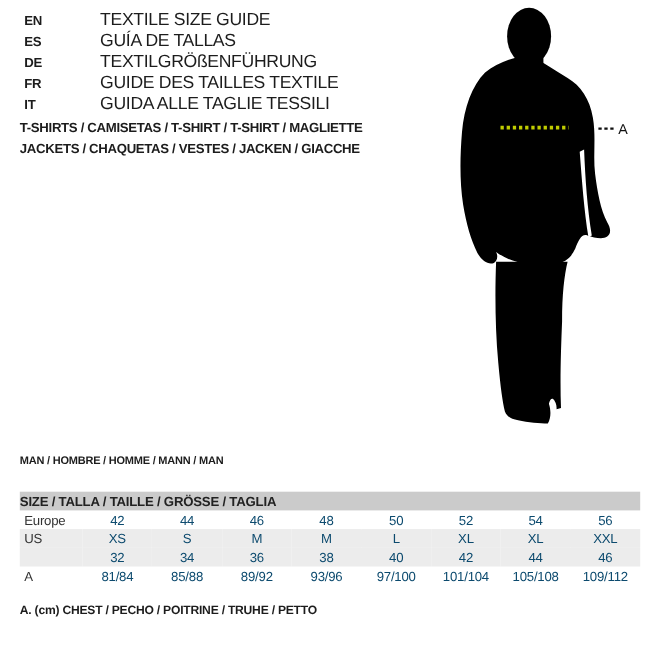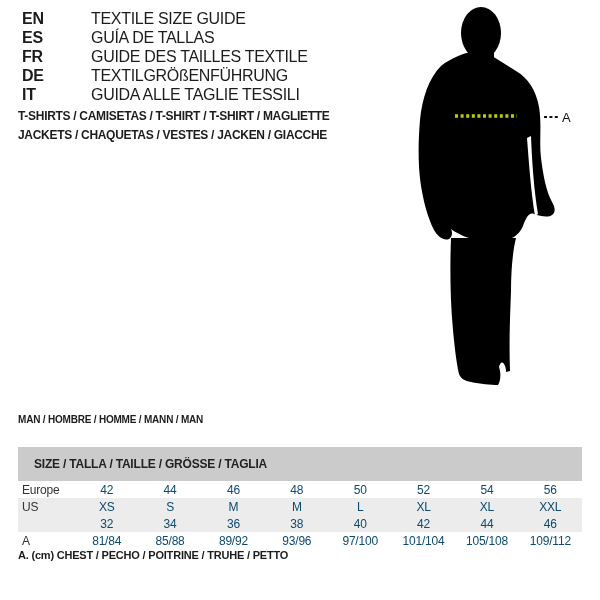--- a/index.html
+++ b/index.html
@@ -2,38 +2,38 @@
 <html><head>
 <meta charset="utf-8">
 <style>
   * { margin:0; padding:0; box-sizing:border-box; }
   html,body { width:600px; height:600px; background:#fff; overflow:hidden; }
   body { position:relative; font-family:"Liberation Sans", sans-serif; color:#1c1c1c; }
 
   
   .lang-list { position:absolute; left:22px; top:9px; }
   .lang-row { display:flex; height:19px; align-items:center; }
-  .lang-code { width:37px; font-size:16px; font-weight:700; letter-spacing:-0.2px; }
+  .lang-code { width:37px; font-size:12px; font-weight:700; letter-spacing:-0.2px; }
   .lang-label { font-size:16px; font-weight:400; letter-spacing:-0.3px; white-space:nowrap;margin-left:32px; }
 
   
   .categories { position:absolute; left:18px; top:107px; }
   .category-line { font-size:12px; font-weight:700; letter-spacing:-0.3px; line-height:19px; white-space:nowrap; }
 
   
   .figure-wrap { position:absolute; left:405px; top:2px; width:168px; height:396px; }
   .figure-wrap svg { display:block; width:100%; height:100%; }
   .measure-label { font-family:"Liberation Sans", sans-serif; font-size:13px; fill:#111; }
 
   
   .section-title { position:absolute; left:18px; top:414px; font-size:10px; font-weight:700; letter-spacing:-0.2px; }
 
   
   .size-table { position:absolute; left:18px; top:447px; width:564px; border-collapse:collapse; table-layout:fixed; }
-  .size-table th { background:#cbcbcb; height:34px; text-align:left; padding-left:16px;
+  .size-table th { background:#cbcbcb; height:17px; text-align:left; padding-left:0;
                    font-size:12px; font-weight:700; letter-spacing:-0.2px; color:#222; }
   .size-table td { height:17px; font-size:12px; font-weight:400; color:#0c4a6e;
                    text-align:center; letter-spacing:-0.2px; white-space:nowrap; }
   .size-table td.lbl { text-align:left; padding-left:4px; color:#333; }
   .size-table tr.shaded td { background:#ececec; }
 
   
   .footnote { position:absolute; left:18px; top:549px; font-size:11px; font-weight:700; letter-spacing:-0.2px; }
 </style>
 </head>
@@ -42,26 +42,26 @@
 <div class="lang-list">
   <div class="lang-row">
     <span class="lang-code">EN</span>
     <span class="lang-label">TEXTILE SIZE GUIDE</span>
   </div>
   <div class="lang-row">
     <span class="lang-code">ES</span>
     <span class="lang-label">GUÍA DE TALLAS</span>
   </div>
   <div class="lang-row">
+    <span class="lang-code">DE</span>
+    <span class="lang-label">TEXTILGRÖßENFÜHRUNG</span>
+  </div>
+  <div class="lang-row">
     <span class="lang-code">FR</span>
     <span class="lang-label">GUIDE DES TAILLES TEXTILE</span>
-  </div>
-  <div class="lang-row">
-    <span class="lang-code">DE</span>
-    <span class="lang-label">TEXTILGRÖßENFÜHRUNG</span>
   </div>
   <div class="lang-row">
     <span class="lang-code">IT</span>
     <span class="lang-label">GUIDA ALLE TAGLIE TESSILI</span>
   </div>
 </div>
 
 <div class="categories">
   <div class="category-line">T-SHIRTS / CAMISETAS / T-SHIRT / T-SHIRT / MAGLIETTE</div>
   <div class="category-line">JACKETS / CHAQUETAS / VESTES / JACKEN / GIACCHE</div>

